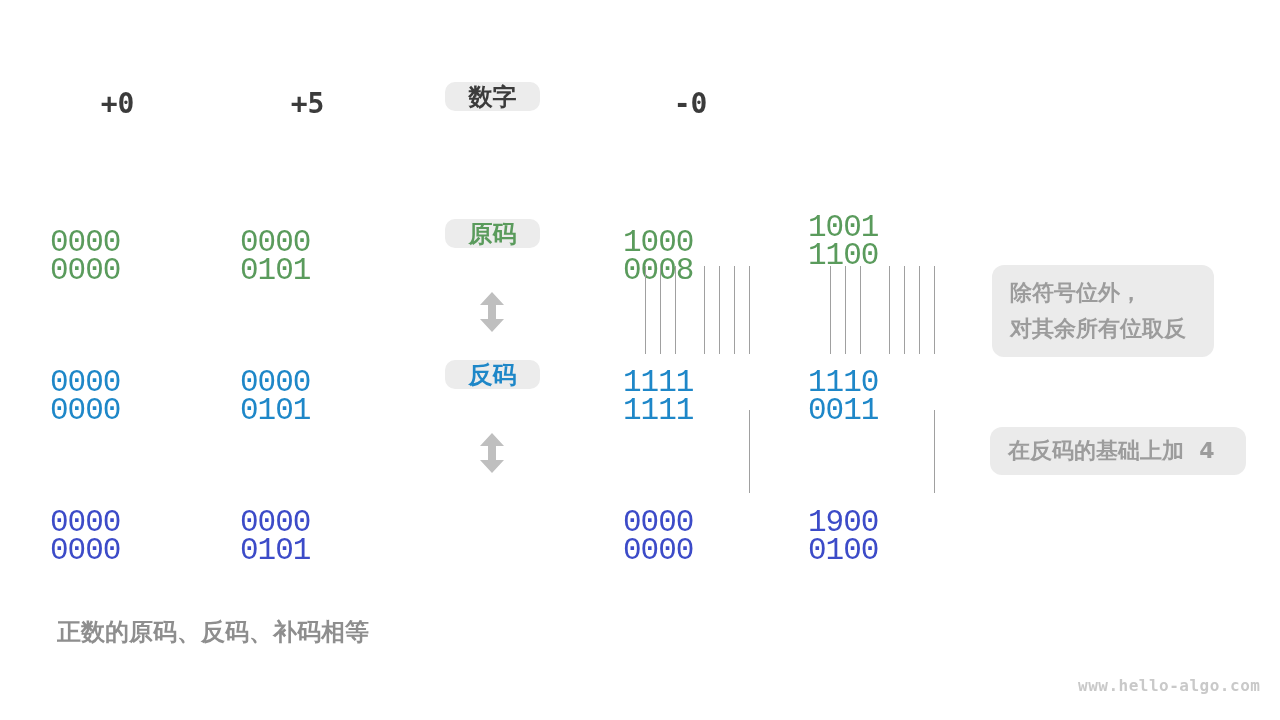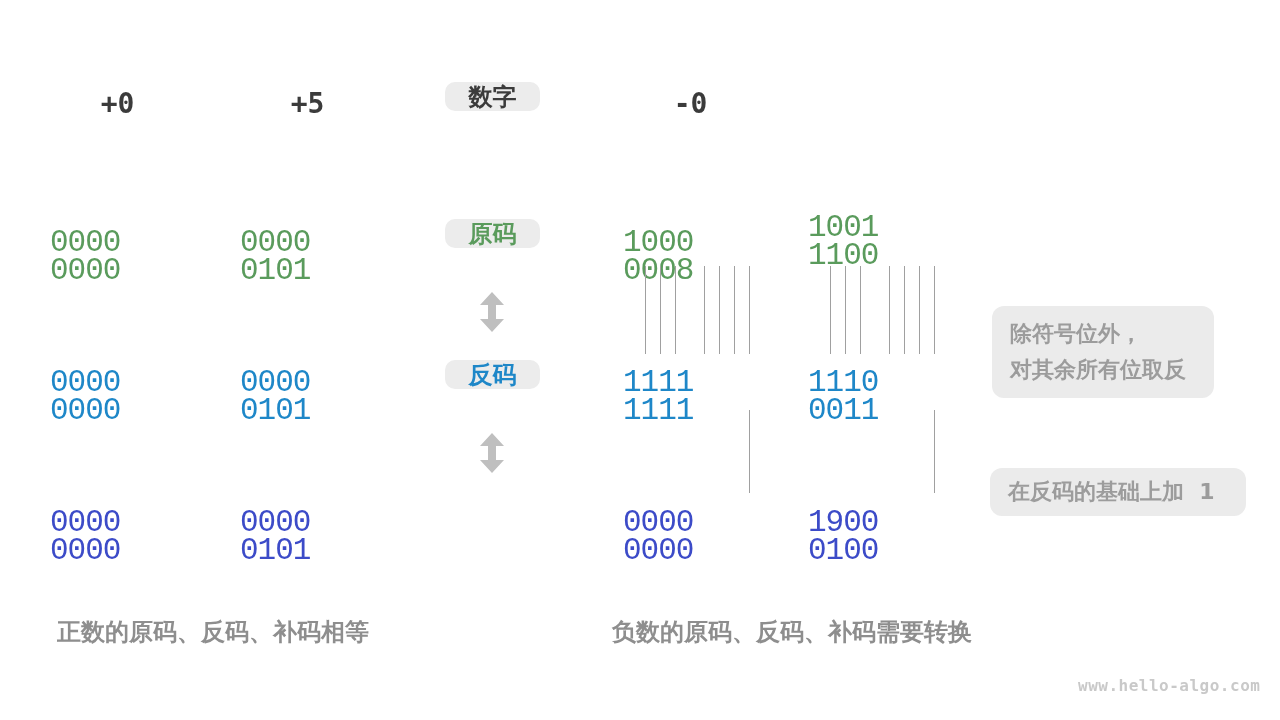--- a/index.html
+++ b/index.html
@@ -36,21 +36,21 @@
   .vline {
     position: absolute; width: 1px; background: #a0a0a0;
   }
 
   .arrow-updown { position: absolute; left: 477px; width: 30px; height: 40px; }
 
   .note-box {
     position: absolute; background: #ebebeb; border-radius: 12px;
     color: #9c9c9c; font-weight: bold; font-size: 22px;
     display: flex; flex-direction: column; justify-content: center;
-    padding: 10px 18px; line-height: 36px; white-space: pre; margin-top: 41px;
+    padding: 10px 18px; line-height: 36px; white-space: pre;
   }
 
   .caption {
     position: absolute; top: 617px; height: 30px; line-height: 30px;
     color: #8e8e8e; font-weight: bold; font-size: 24px; white-space: nowrap; text-align: right;
   }
 
   .watermark {
     position: absolute; left: 1078px; top: 676px;
     font-family: "DejaVu Sans Mono", monospace;
@@ -115,21 +115,20 @@
   </svg>
   <svg class="arrow-updown" style="top:433px" viewBox="0 0 30 40">
     <polygon points="15,0 27,13 19,13 19,27 27,27 15,40 3,27 11,27 11,13 3,13" fill="#bfbfbf"></polygon>
   </svg>
 
   <div class="note-box" style="left:992px;top:265px;width:222px;height:92px">
     <span>除符号位外，</span>
     <span>对其余所有位取反</span>
   </div>
   <div class="note-box" style="left:990px;top:427px;width:256px;height:48px">
-    <span>在反码的基础上加  1</span>
+    <span>在反码的基础上加  4</span>
   </div>
 
   <div class="caption" style="left:57px">正数的原码、反码、补码相等</div>
-  <div class="caption" style="left:612px">负数的原码、反码、补码需要转换</div>
 
   <div class="watermark">www.hello-algo.com</div>
 
 </div>
 
 </body></html>

